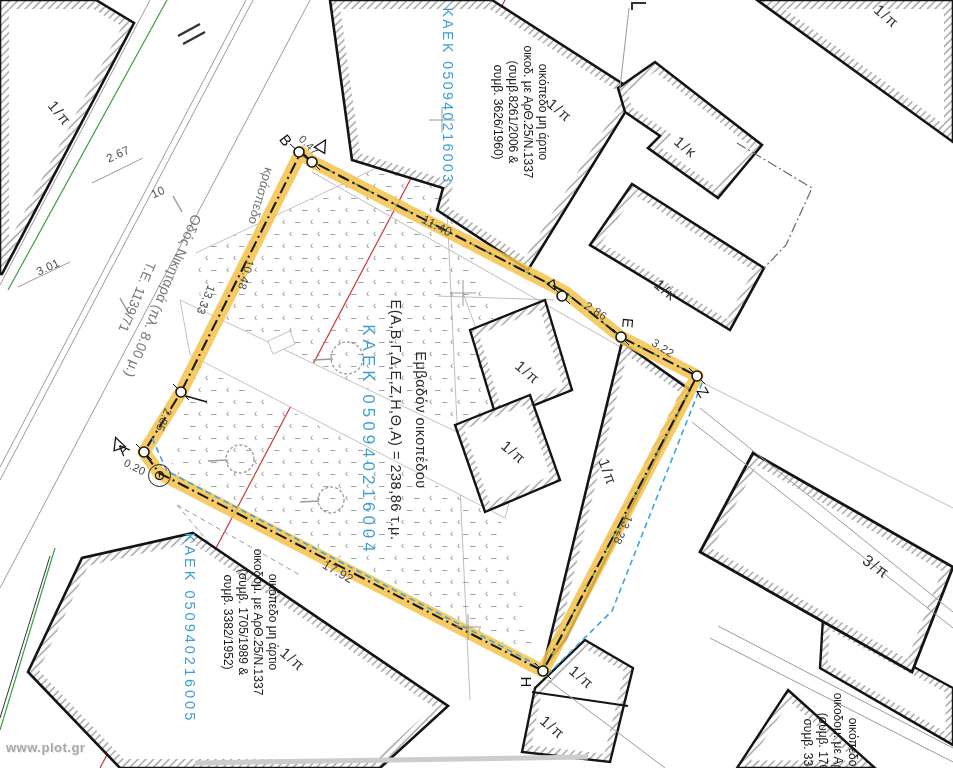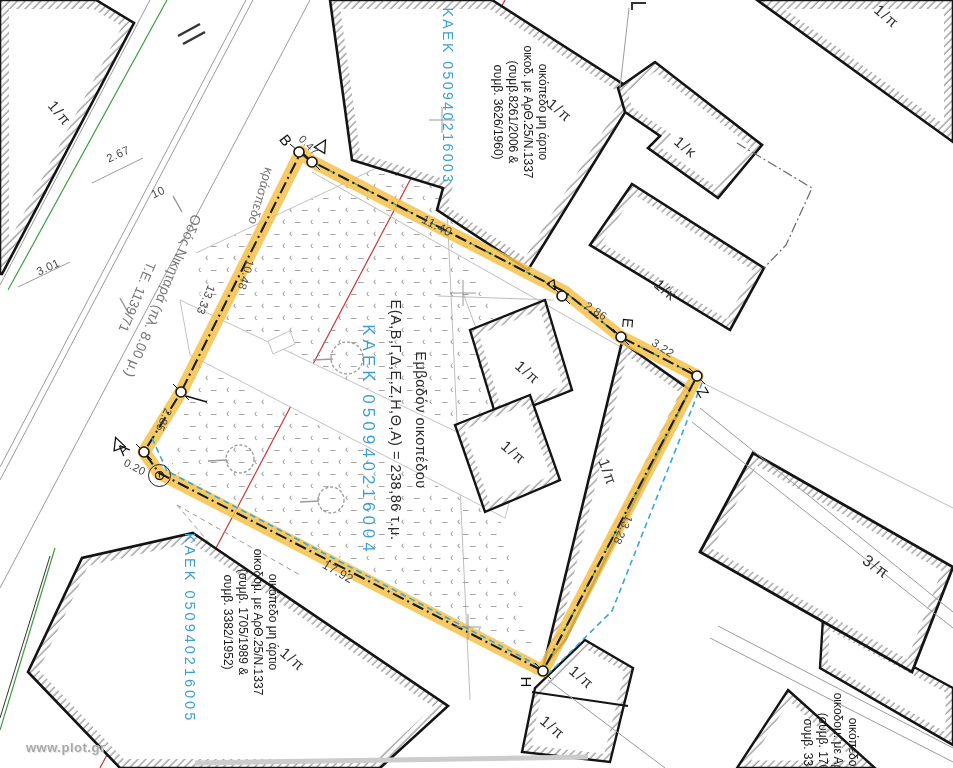--- a/index.html
+++ b/index.html
@@ -316,15 +316,15 @@
 <div class="t meas" style="left:246px;top:275px;transform:translate(-50%,-50%) rotate(107deg);">10.48</div>
 <div class="t meas" style="left:164px;top:420px;transform:translate(-50%,-50%) rotate(113deg);">2.85</div>
 <div class="t meas small" style="left:309px;top:145px;transform:translate(-50%,-50%) rotate(45deg);">0.47</div>
 <div class="t meas small" style="left:135px;top:467px;transform:translate(-50%,-50%) rotate(27deg);">0.20</div>
 <div class="t meas" style="left:437px;top:226px;font-size:12.5px;transform:translate(-50%,-50%) rotate(27deg);">11.40</div>
 <div class="t meas" style="left:596px;top:311px;transform:translate(-50%,-50%) rotate(33deg);">2.86</div>
 <div class="t meas" style="left:663px;top:348px;transform:translate(-50%,-50%) rotate(33deg);">3.22</div>
 <div class="t meas" style="left:623px;top:530px;transform:translate(-50%,-50%) rotate(115deg);">13.28</div>
 <div class="t meas" style="left:338px;top:572px;font-size:12.5px;transform:translate(-50%,-50%) rotate(30deg);">17.92</div>
 
-<div class="t wm" style="left:6px;top:740px;margin-left:20px;">www.plot.gr</div>
+<div class="t wm" style="left:6px;top:740px;">www.plot.gr</div>
 
 </div>
 
 </body></html>

